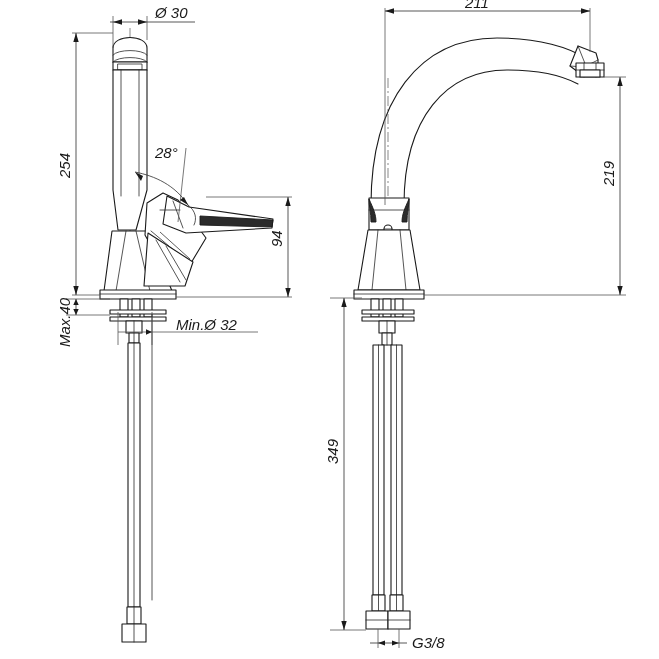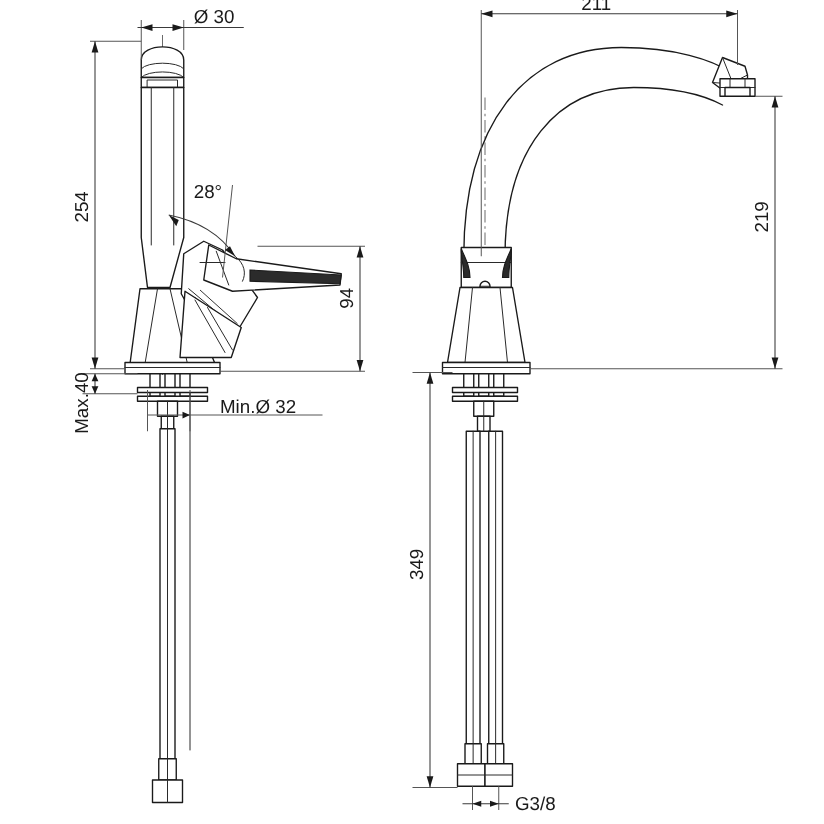--- a/index.html
+++ b/index.html
@@ -9,20 +9,21 @@
   }
   body {
     font-family: "Liberation Sans", sans-serif;
   }
   #drawing-root {
     position: relative;
     width: 659px;
     height: 659px;
     background: #ffffff;
     overflow: hidden;
+    font-style: italic;
   }
   #drawing-svg {
     position: absolute;
     left: 0;
     top: 0;
     width: 659px;
     height: 659px;
   }
   .dim-text {
     font-family: "Liberation Sans", sans-serif;

